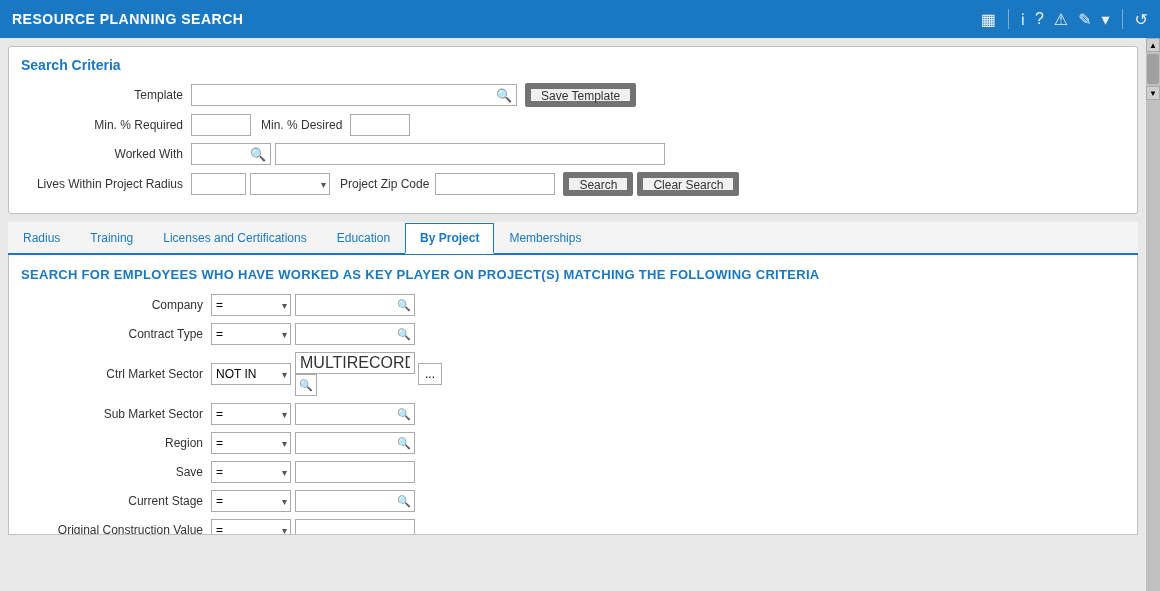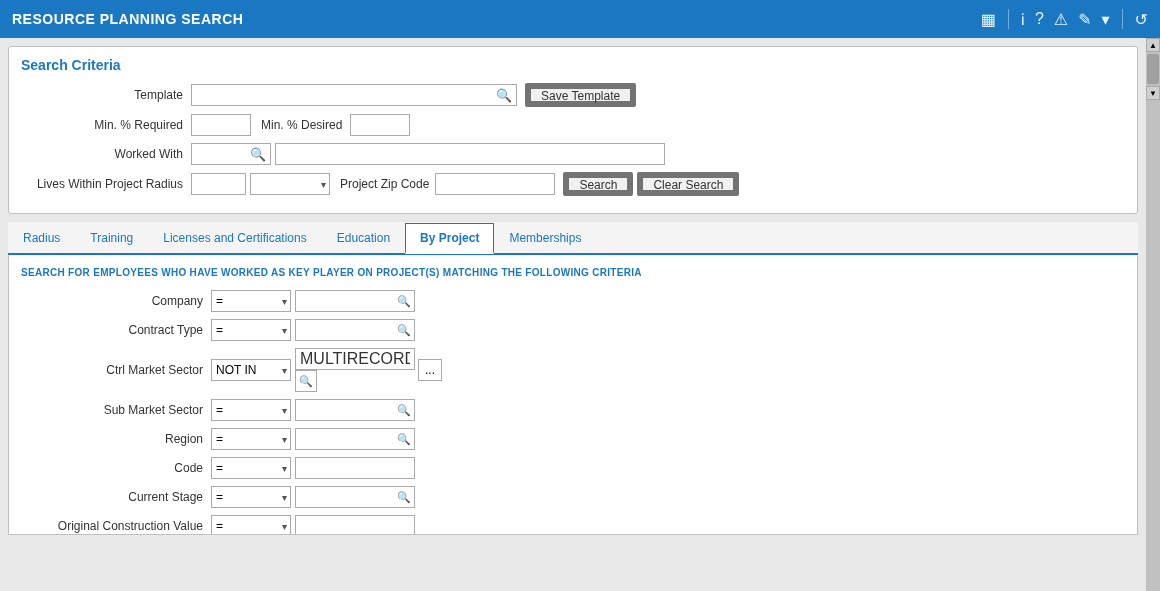--- a/index.html
+++ b/index.html
@@ -200,21 +200,21 @@
     .tab-content {
       background: white;
       border: 1px solid #c0c0c0;
       border-top: none;
       padding: 12px;
       overflow-y: auto;
       max-height: 280px;
     }
     .section-heading {
       color: #1a78c2;
-      font-size: 10px;
+      font-size: 13px;
       font-weight: bold;
       margin-bottom: 12px;
       letter-spacing: 0.3px;
     }
 
     
     .criteria-row {
       display: flex;
       align-items: center;
       margin-bottom: 7px;
@@ -491,21 +491,21 @@
           </select>
           <span class="select-arrow">▾</span>
         </div>
         <div class="criteria-value-wrap">
           <input type="text" class="criteria-value" value="" style="">
           <span class="criteria-search-icon">🔍</span>
         </div>
       </div>
 
       <div class="criteria-row">
-        <div class="criteria-label">Code</div>
+        <div class="criteria-label">Save</div>
         <div class="criteria-select-wrap">
           <select class="criteria-select">
             <option>=</option><option>!=</option><option>IN</option><option>NOT IN</option>
           </select>
           <span class="select-arrow">▾</span>
         </div>
         <div style="margin-left:4px;">
           <input type="text" class="criteria-value-nosearch" value="" style="">
         </div>
       </div>

